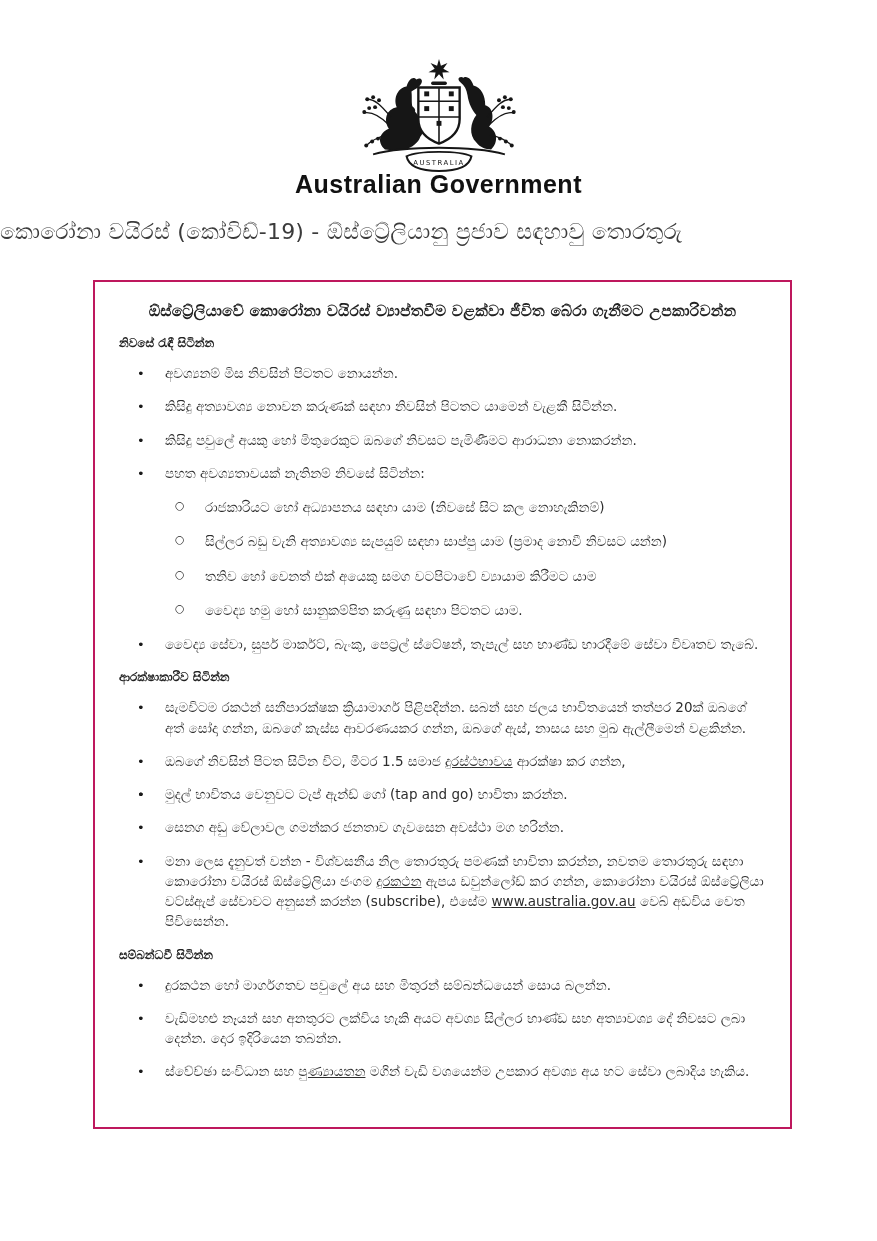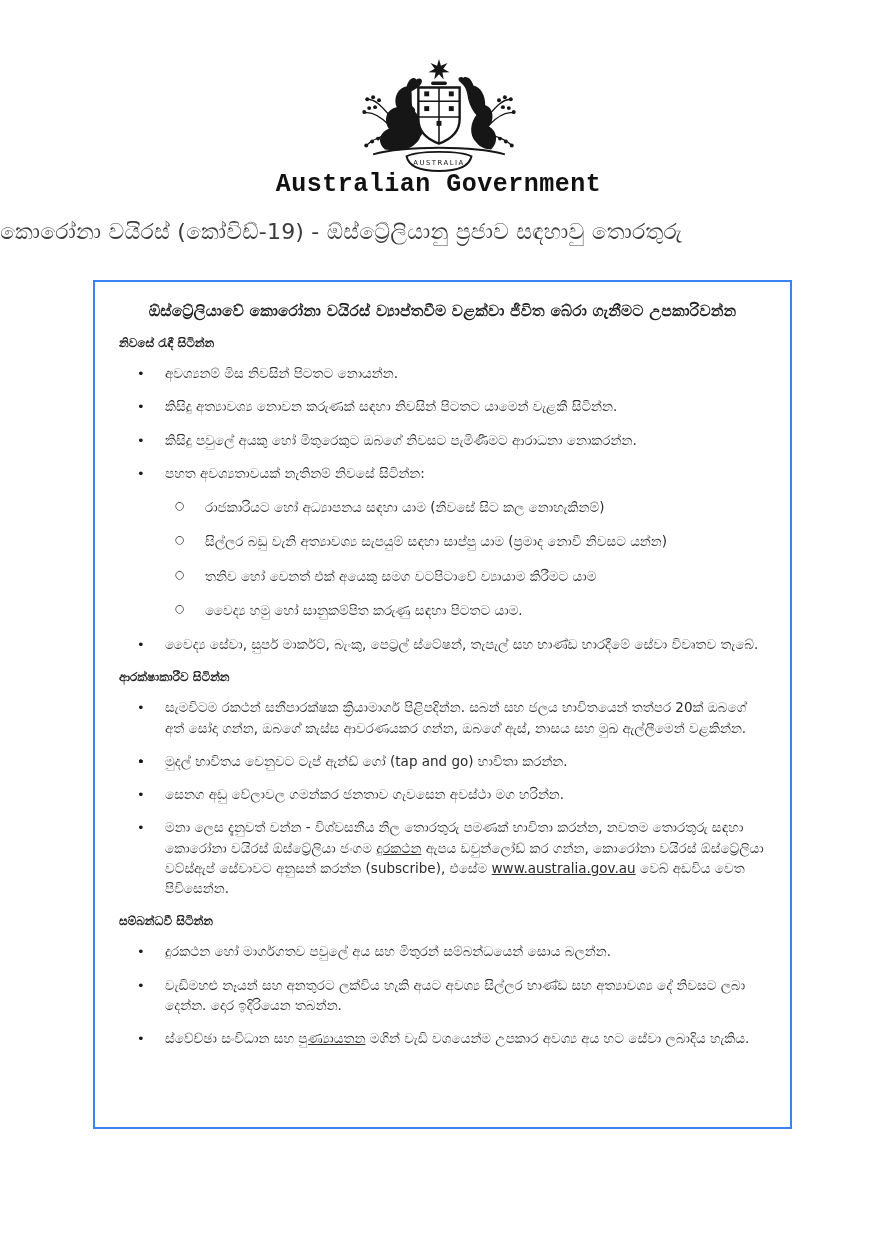--- a/index.html
+++ b/index.html
@@ -7,30 +7,30 @@
     width:877px;height:1241px;background:#ffffff;position:relative;
     font-family:"DejaVu Sans",sans-serif;color:#2a2a2a;
     -webkit-font-smoothing:antialiased;
   }
   .emblem{
     position:absolute;top:56px;left:50%;transform:translateX(-50%);
     width:176px;height:118px;
   }
   .gov-title{
     position:absolute;top:170px;left:0;width:100%;text-align:center;
-    font-family:Liberation Mono, monospace;
+    font-family:Liberation Sans, sans-serif;
     font-weight:bold;font-size:25px;color:#111;letter-spacing:.5px;
   }
   .subtitle{
     position:absolute;top:219px;left:0;width:100%;text-align:left;
     font-size:22px;color:#3b3b3b;letter-spacing:.2px;
   }
   .content-box{
     position:absolute;left:93px;top:280px;width:699px;height:849px;
-    box-sizing:border-box;border:2px solid #3b82f6;background:#fff;
+    box-sizing:border-box;border:2px solid #be185d;background:#fff;
     padding:16px 24px 0 24px;overflow:hidden;
   }
   .box-title{
     text-align:center;font-size:15.5px;font-weight:bold;color:#222;
     margin:4px 0 10px 0;letter-spacing:.2px;
   }
   .section-heading{
     font-size:12px;font-weight:bold;color:#222;margin:16px 0 4px 0;
   }
   ul.bullets{list-style:none;margin:0;padding:0;}
@@ -143,21 +143,21 @@
             <li><span class="marker">○</span><span class="text">රාජකාරියට හෝ අධ්‍යාපනය සඳහා යාම (නිවසේ සිට කල නොහැකිනම්)</span></li>
             <li><span class="marker">○</span><span class="text">සිල්ලර බඩු වැනි අත්‍යාවශ්‍ය සැපයුම් සඳහා සාප්පු යාම (ප්‍රමාද නොවී නිවසට යන්න)</span></li>
             <li><span class="marker">○</span><span class="text">තනිව හෝ වෙනත් එක් අයෙකු සමග වටපිටාවේ ව්‍යායාම කිරීමට යාම</span></li>
             <li><span class="marker">○</span><span class="text">වෛද්‍ය හමු හෝ සානුකම්පිත කරුණු සඳහා පිටතට යාම.</span></li>
           </ul></li>
         <li><span class="marker">•</span><span class="text">වෛද්‍ය සේවා, සුපර් මාර්කට්, බැංකු, පෙට්‍රල් ස්ටේෂන්, තැපැල් සහ භාණ්ඩ භාරදීමේ සේවා විවෘතව තැබේ.</span></li>
       </ul>
       <div class="section-heading">ආරක්ෂාකාරීව සිටින්න</div>
       <ul class="bullets">
         <li><span class="marker">•</span><span class="text">සැමවිටම රකථන් සනීපාරක්ෂක ක්‍රියාමාර්ග පිළිපදින්න. සබන් සහ ජලය භාවිතයෙන් තත්පර 20ක් ඔබගේ අත් සෝදා ගන්න, ඔබගේ කැස්ස ආවරණයකර ගන්න, ඔබගේ ඇස්, නාසය සහ මුඛ ඇල්ලීමෙන් වළකින්න.</span></li>
-        <li><span class="marker">•</span></li>
+        <li><span class="marker">•</span><span class="text"><span>ඔබගේ නිවසින් පිටත සිටින විට, මීටර 1.5 සමාජ </span><span class="u ">දුරස්ථභාවය</span><span> ආරක්ෂා කර ගන්න,</span></span></li>
         <li><span class="marker">•</span></li>
         <li><span class="marker">•</span><span class="text">මුදල් භාවිතය වෙනුවට ටැප් ඇන්ඩ් ගෝ (tap and go) භාවිතා කරන්න.</span></li>
         <li><span class="marker">•</span><span class="text">සෙනග අඩු වේලාවල ගමන්කර ජනතාව ගැවසෙන අවස්ථා මග හරින්න.</span></li>
         <li><span class="marker">•</span><span class="text"><span>මනා ලෙස දැනුවත් වන්න - විශ්වසනීය නිල තොරතුරු පමණක් භාවිතා කරන්න, නවතම තොරතුරු සඳහා කොරෝනා වයිරස් ඕස්ට්‍රේලියා ජංගම </span><span class="u ">දුරකථන</span><span> ඇපය ඩවුන්ලෝඩ් කර ගන්න, කොරෝනා වයිරස් ඕස්ට්‍රේලියා වට්ස්ඇප් සේවාවට අනුසන් කරන්න (subscribe), එසේම </span><span class="u seg-link">www.australia.gov.au</span><span> වෙබ් අඩවිය වෙත පිවිසෙන්න.</span></span></li>
       </ul>
       <div class="section-heading">සම්බන්ධවී සිටින්න</div>
       <ul class="bullets">
         <li><span class="marker">•</span><span class="text">දුරකථන හෝ මාර්ගගතව පවුලේ අය සහ මිතුරන් සම්බන්ධයෙන් සොය බලන්න.</span></li>
         <li><span class="marker">•</span><span class="text">වැඩිමහළු නෑයන් සහ අනතුරට ලක්විය හැකි අයට අවශ්‍ය සිල්ලර භාණ්ඩ සහ අත්‍යාවශ්‍ය දේ නිවසට ලබා දෙන්න. දොර ඉදිරියෙන තබන්න.</span></li>
         <li><span class="marker">•</span><span class="text"><span>ස්වේච්ඡා සංවිධාන සහ </span><span class="u ">පුණ්‍යායතන</span><span> මගින් වැඩි වශයෙන්ම උපකාර අවශ්‍ය අය හට සේවා ලබාදිය හැකිය.</span></span></li>

